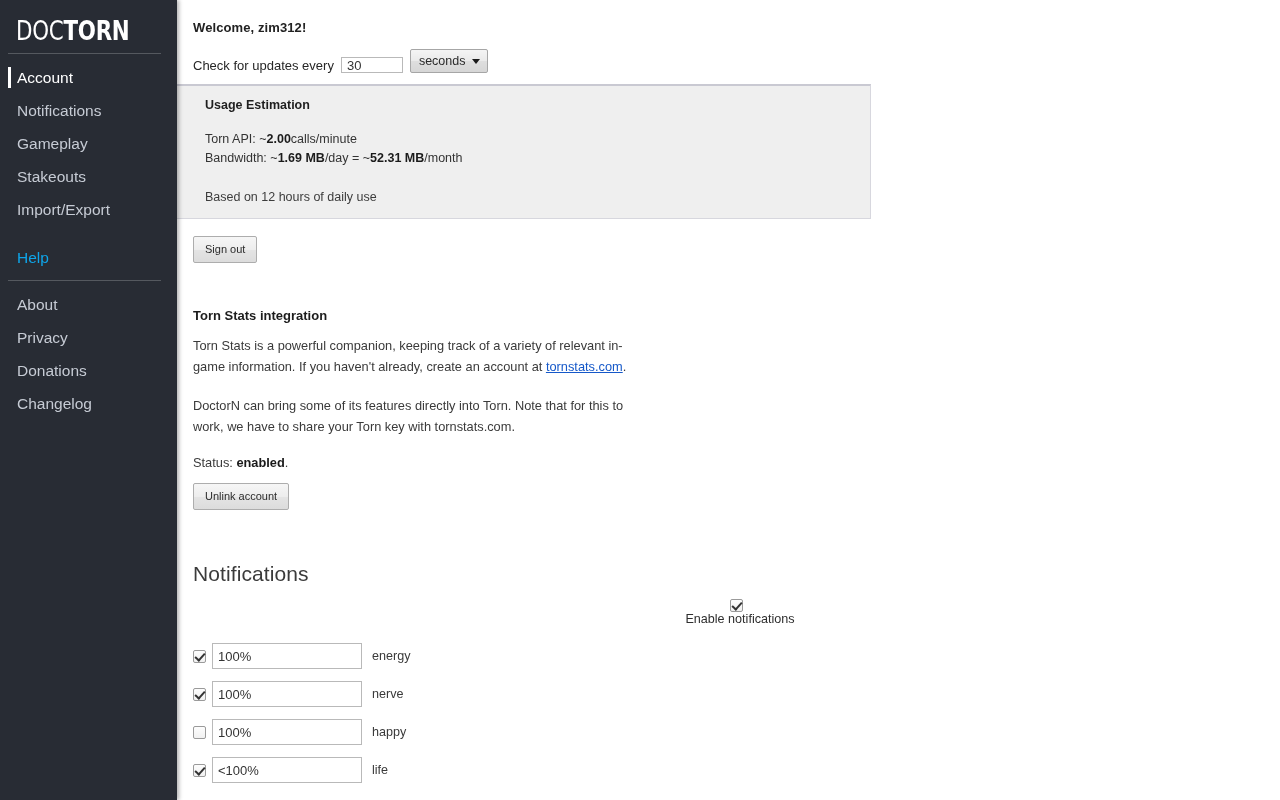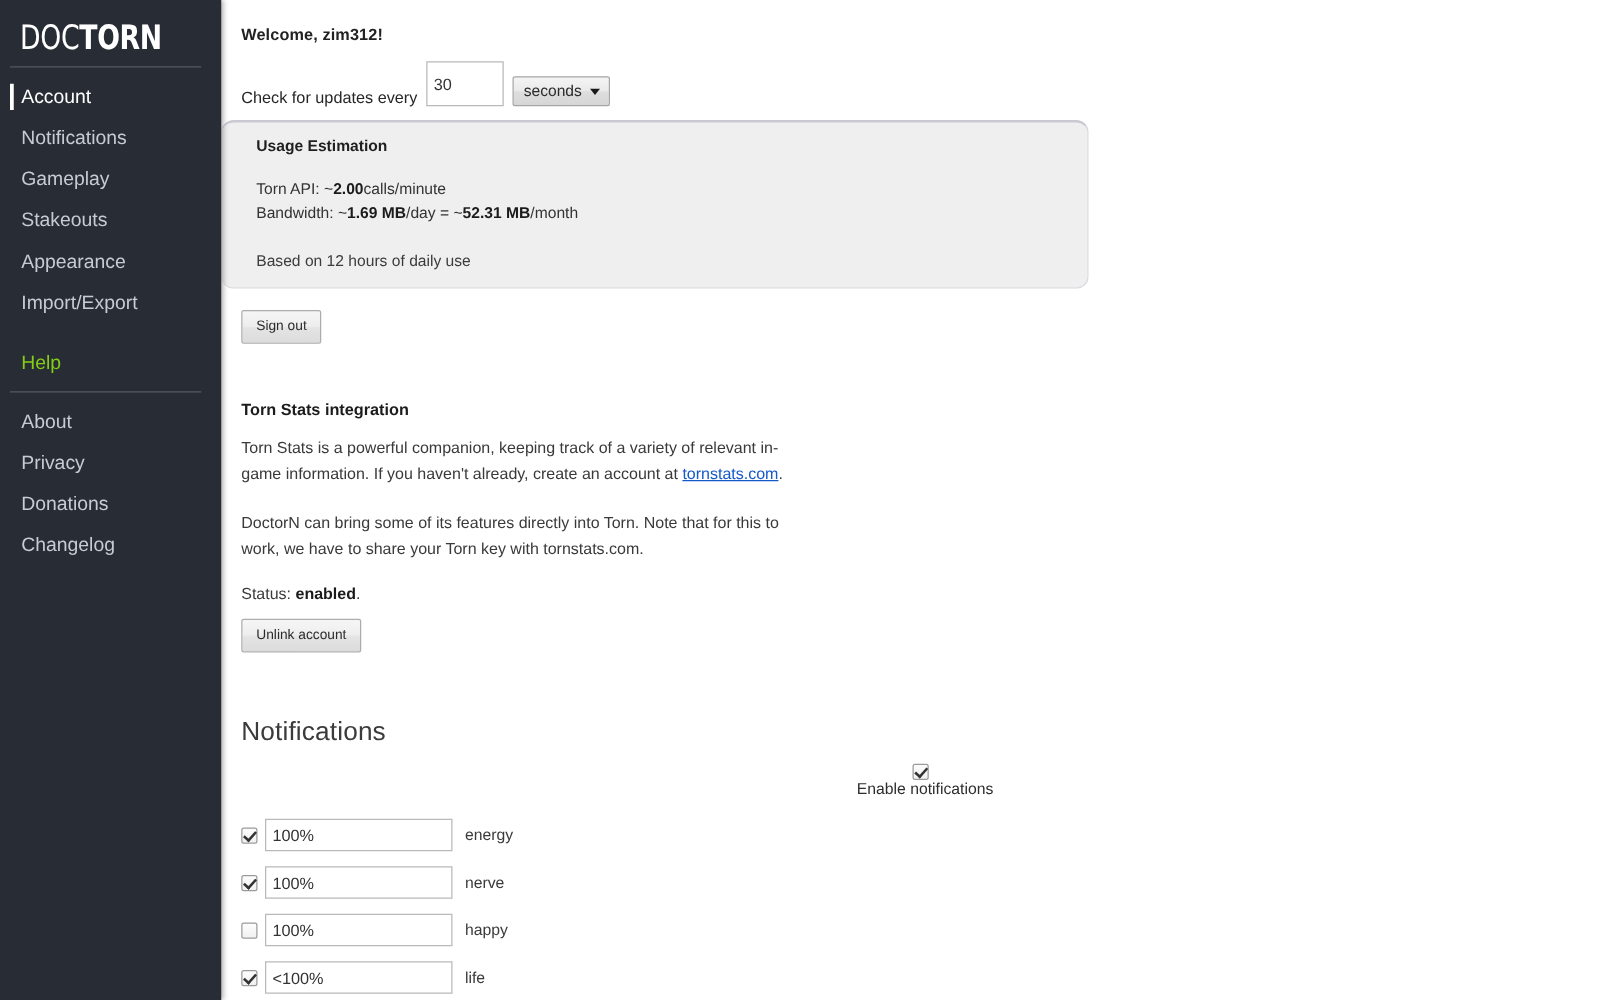--- a/index.html
+++ b/index.html
@@ -61,21 +61,21 @@
     content: "";
     position: absolute;
     left: 8px; top: 6px;
     width: 3px; height: 21px;
     background: #ffffff;
   }
   .nav-section {
     padding: 5px 16px 5px 17px;
     font-size: 15.5px;
     line-height: 23px;
-    color: #84cc16;
+    color: #0ea5e9;
     margin-top: 15px;
     white-space: nowrap;
   }
   .nav-rule {
     margin: 6px 16px 7px 8px;
     height: 1px;
     background: #55595f;
   }
 
   
@@ -101,21 +101,21 @@
     padding: 14px 0 0 16px;
     font-size: 13px;
     color: #262626;
   }
   .txt-input {
     font-family: "Liberation Sans", sans-serif;
     font-size: 13px;
     color: #333;
     border: 1px solid #b9b9b9;
     background: #fff;
-    height: 36px;
+    height: 16px;
     padding: 2px 5px;
     outline: none;
   }
   #update-interval { width: 62px; }
 
   .select-btn {
     font-family: "Liberation Sans", sans-serif;
     font-size: 12.5px;
     color: #2b2b2b;
     height: 24px;
@@ -141,21 +141,20 @@
   
   .panel {
     margin: 11px 0 0 0;
     width: 694px;
     min-height: 128px;
     background: #efefef;
     border-top: 2px solid #c9c9d2;
     border-right: 1px solid #d7d7de;
     border-bottom: 1px solid #d7d7de;
     padding: 12px 12px 14px 28px;
-    border-radius: 10px;
   }
   .panel-title {
     font-size: 12.5px;
     font-weight: bold;
     color: #1f1f1f;
     margin-bottom: 18px;
   }
   .panel-line {
     font-size: 12.5px;
     color: #333;
@@ -282,21 +281,20 @@
         <span class="lt">DOC</span><span class="bd">TORN</span>
       </div>
     </div>
     <div class="logo-rule"></div>
 
     <div class="nav-list">
       <div class="nav-item active"><span>Account</span></div>
       <div class="nav-item"><span>Notifications</span></div>
       <div class="nav-item"><span>Gameplay</span></div>
       <div class="nav-item"><span>Stakeouts</span></div>
-      <div class="nav-item"><span>Appearance</span></div>
       <div class="nav-item"><span>Import/Export</span></div>
     </div>
 
     <div class="nav-section">Help</div>
     <div class="nav-rule"></div>
 
     <div class="nav-list" style="margin-top:0">
       <div class="nav-item"><span>About</span></div>
       <div class="nav-item"><span>Privacy</span></div>
       <div class="nav-item"><span>Donations</span></div>

